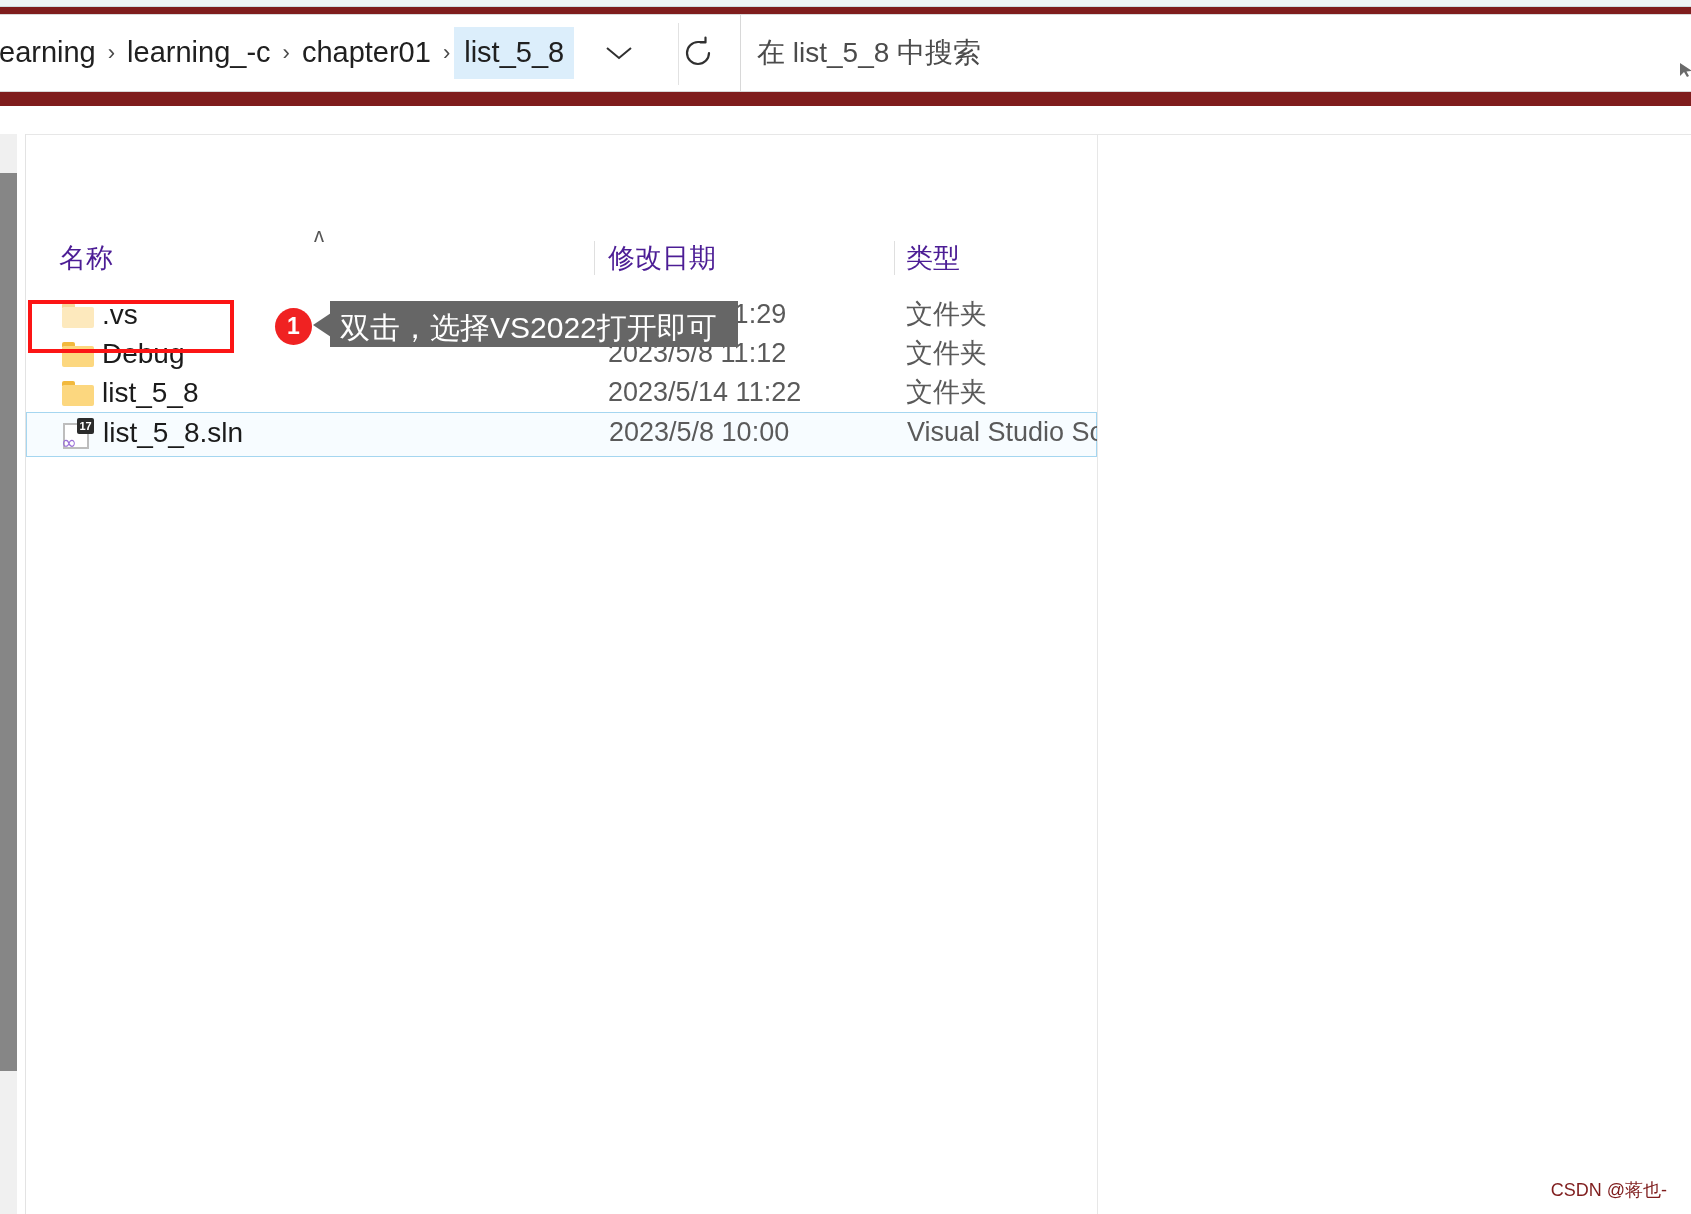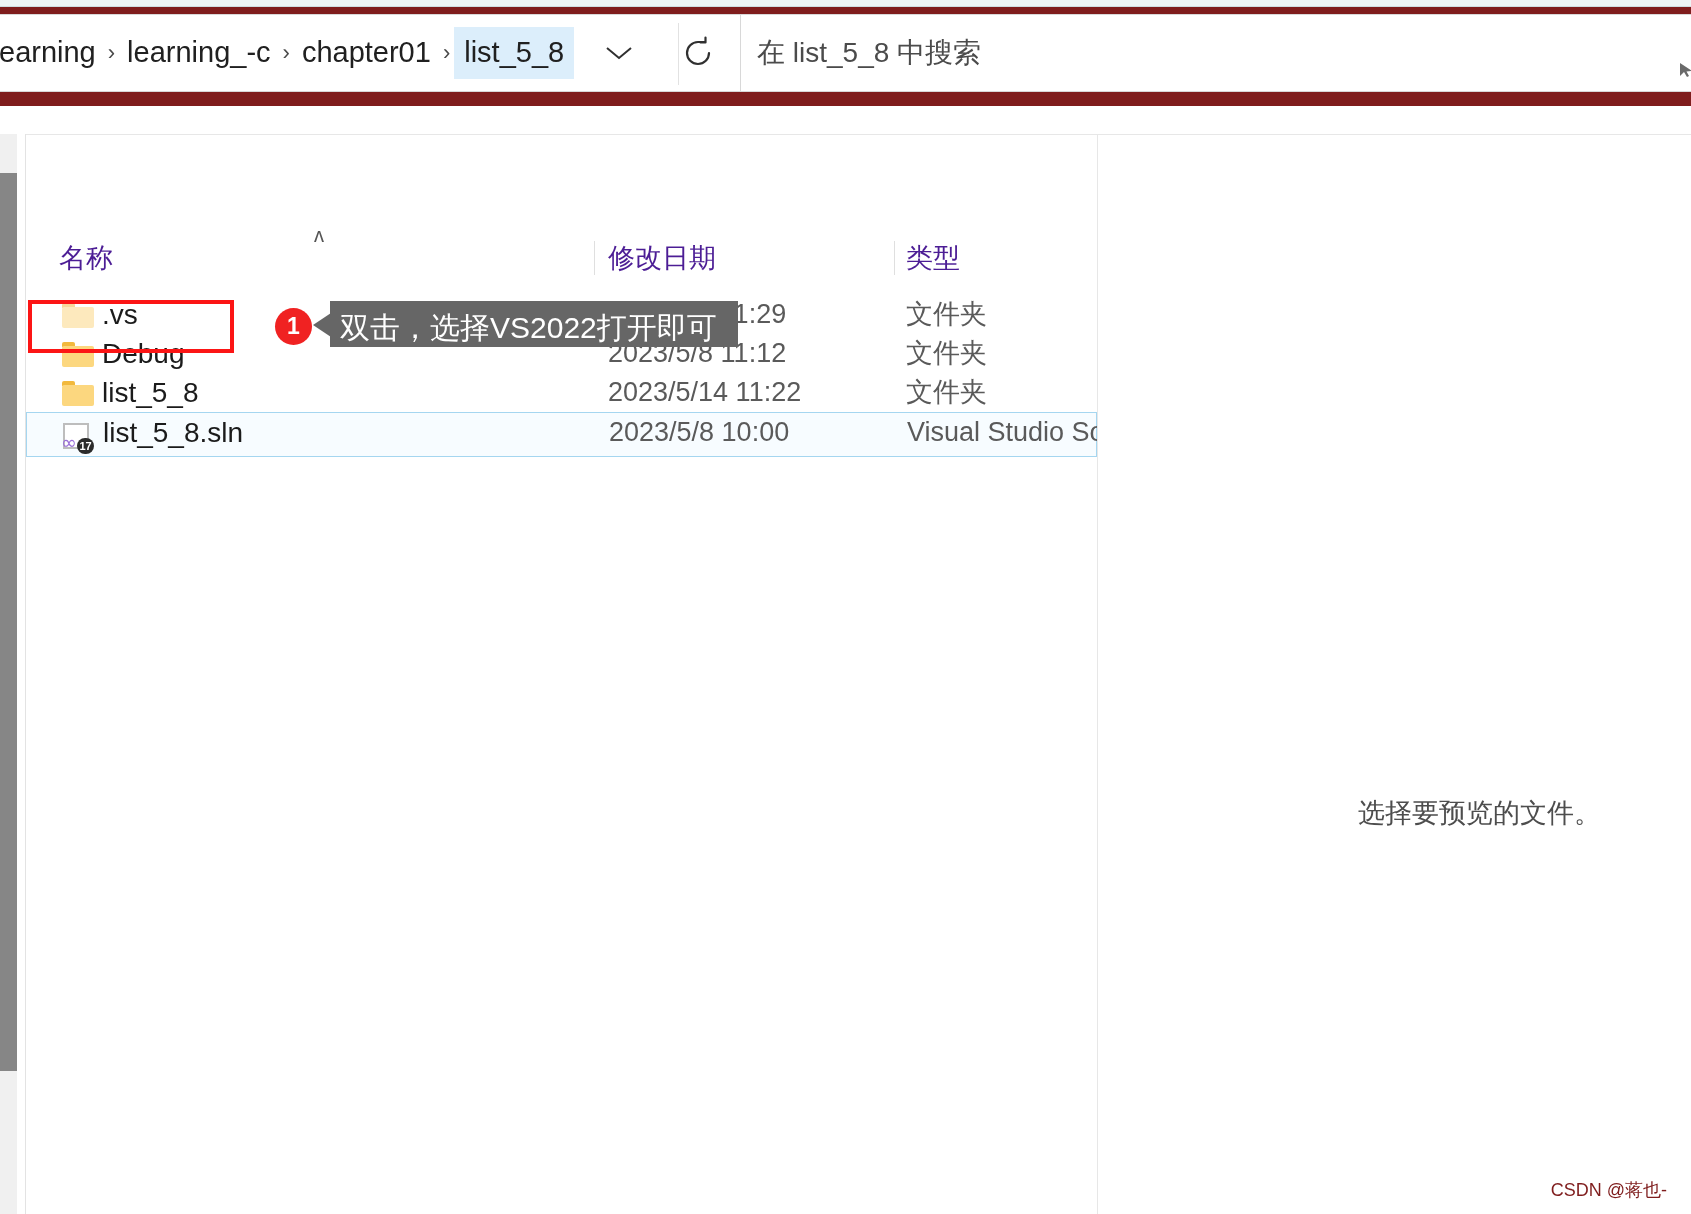--- a/index.html
+++ b/index.html
@@ -279,27 +279,26 @@
     color: #9a6fd8;
     line-height: 14px;
     letter-spacing: -1px;
     font-family: "DejaVu Sans", sans-serif;
   }
   .vs-icon .badge {
     position: absolute;
     right: -1px; top: -2px;
     width: 17px; height: 16px;
     background: #2b2b2b;
-    border-radius: 8px;
+    border-radius: 2px;
     color: #ffffff;
     font-size: 11px;
     line-height: 16px;
     text-align: center;
     font-weight: bold;
-    margin-top: 20px;
   }
 
   
   #red-highlight {
     position: absolute;
     left: 28px; top: 300px;
     width: 206px; height: 53px;
     border: 4px solid #fc1515;
     box-sizing: border-box;
     pointer-events: none;
@@ -463,23 +462,20 @@
         <div class="badge">17</div>
       </div>
       <div class="row-name">list_5_8.sln</div>
       <div class="row-date">2023/5/8 10:00</div>
       <div class="row-type">Visual Studio Solu</div>
     </div>
   </div>
 
   <div id="filepane-right-edge"></div>
 
-  <div id="previewpane">
-    <div id="preview-text">选择要预览的文件。</div>
-  </div>
 </div>
 
 <div id="red-highlight"></div>
 <div id="marker-1">1</div>
 <div id="callout-tail"></div>
 <div id="callout">双击，选择VS2022打开即可</div>
 
 <div id="watermark">CSDN @蒋也-</div>
 
 </body></html>

